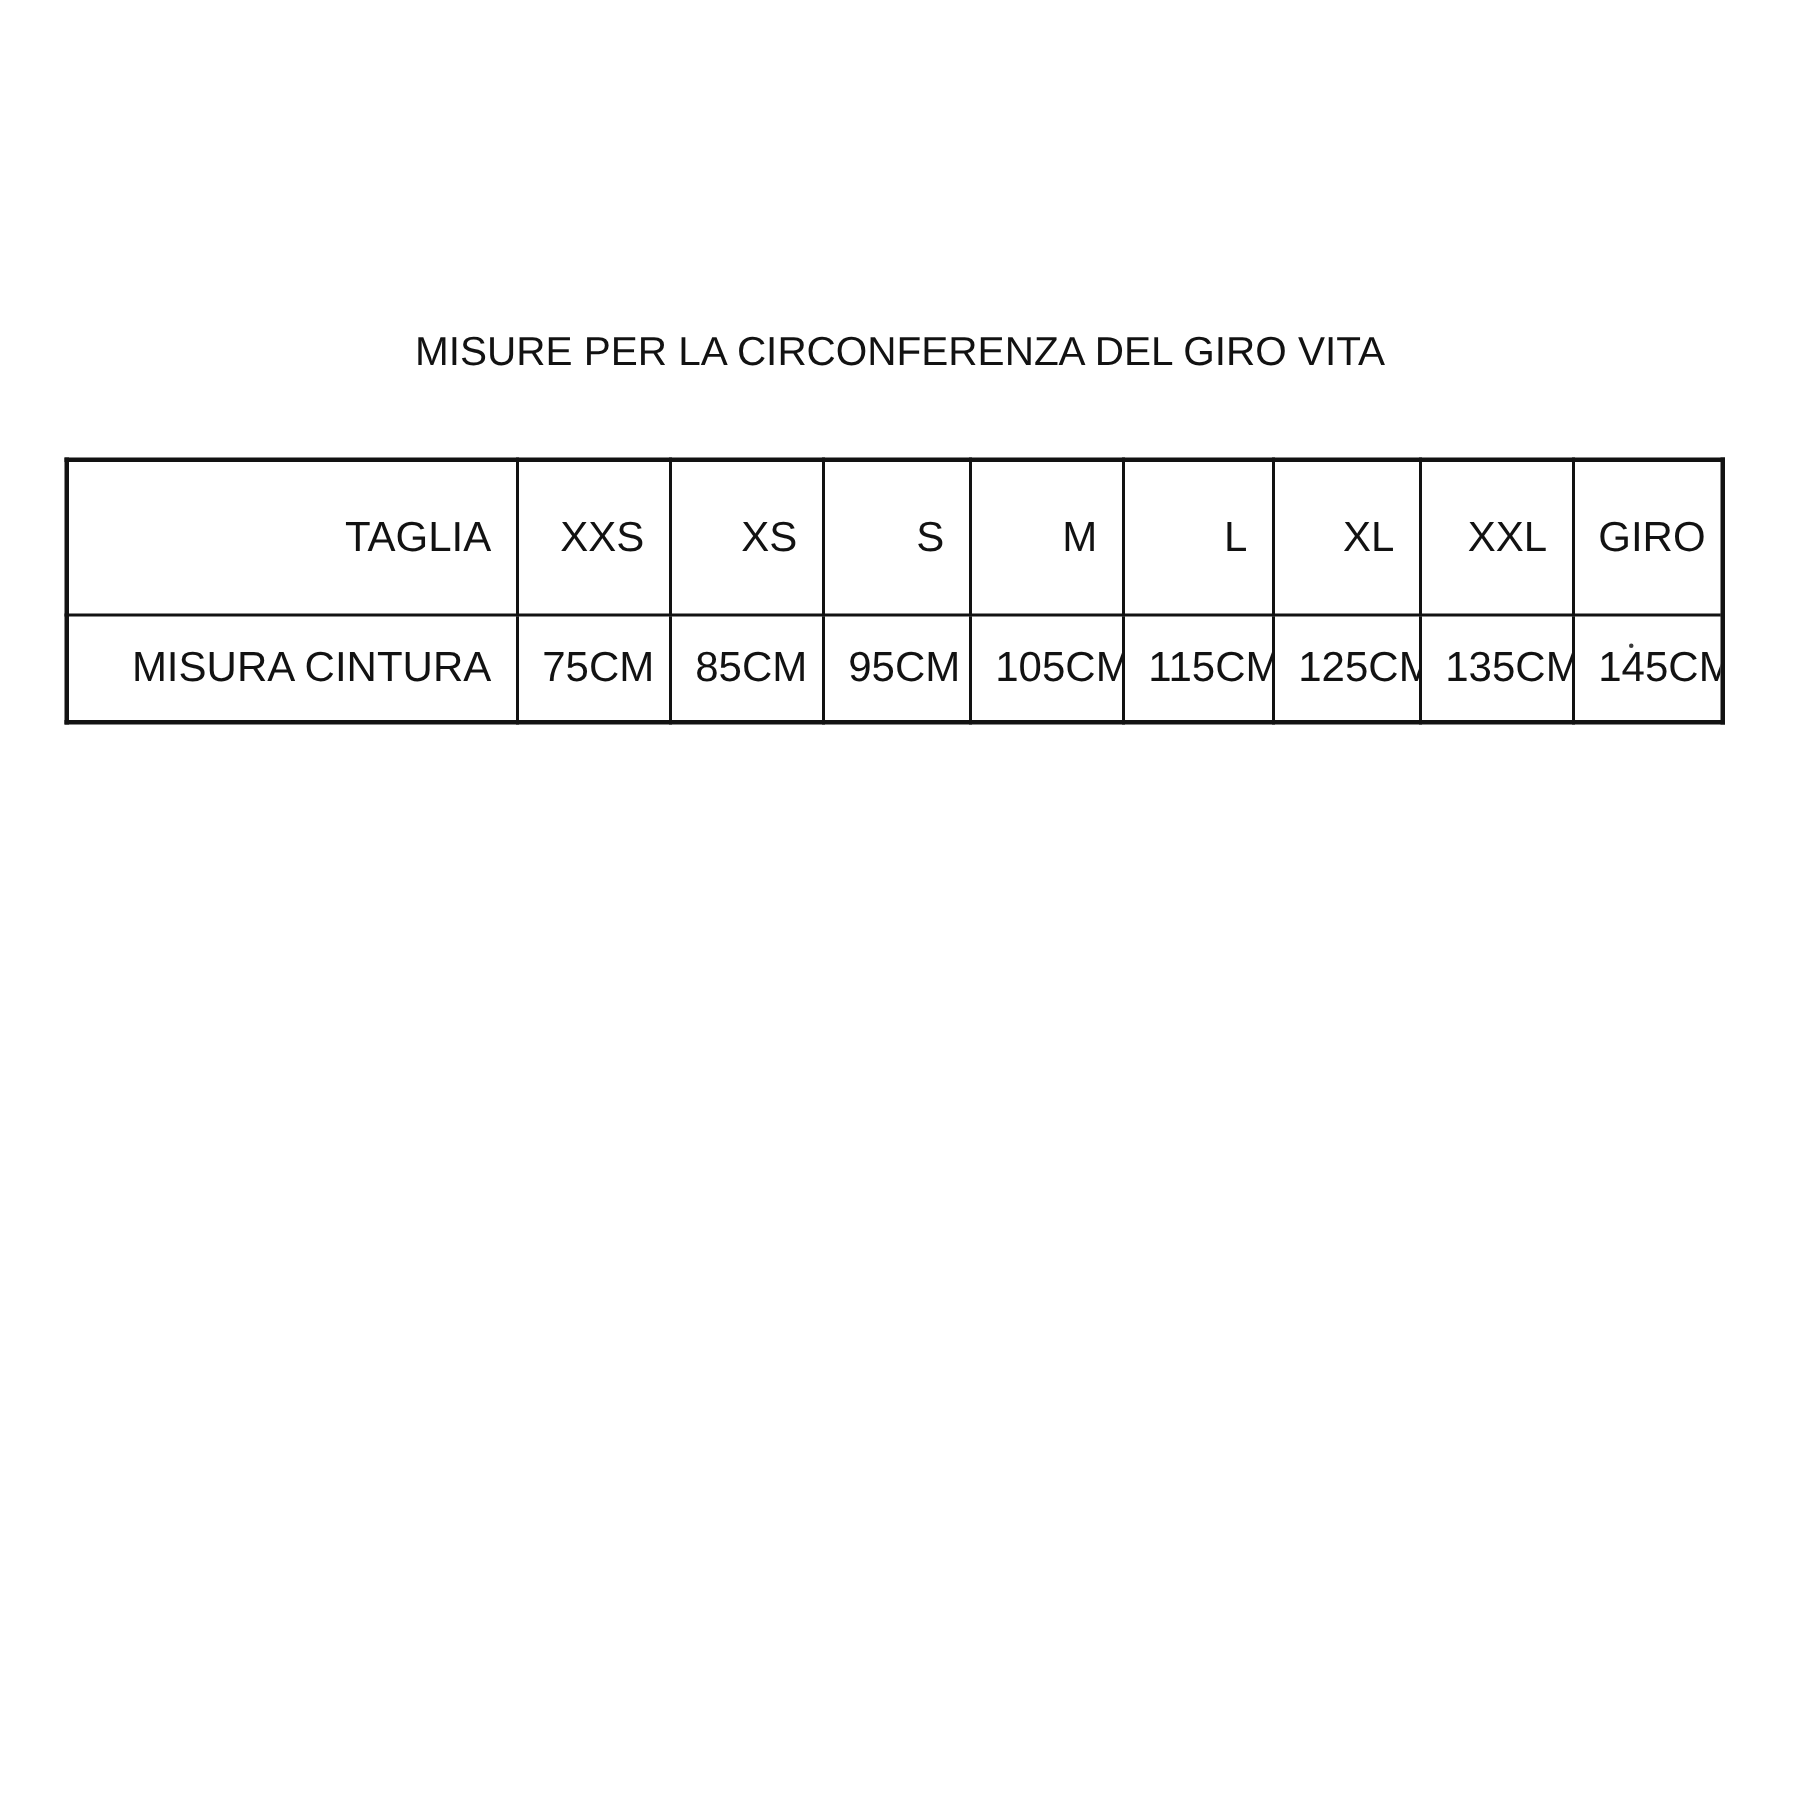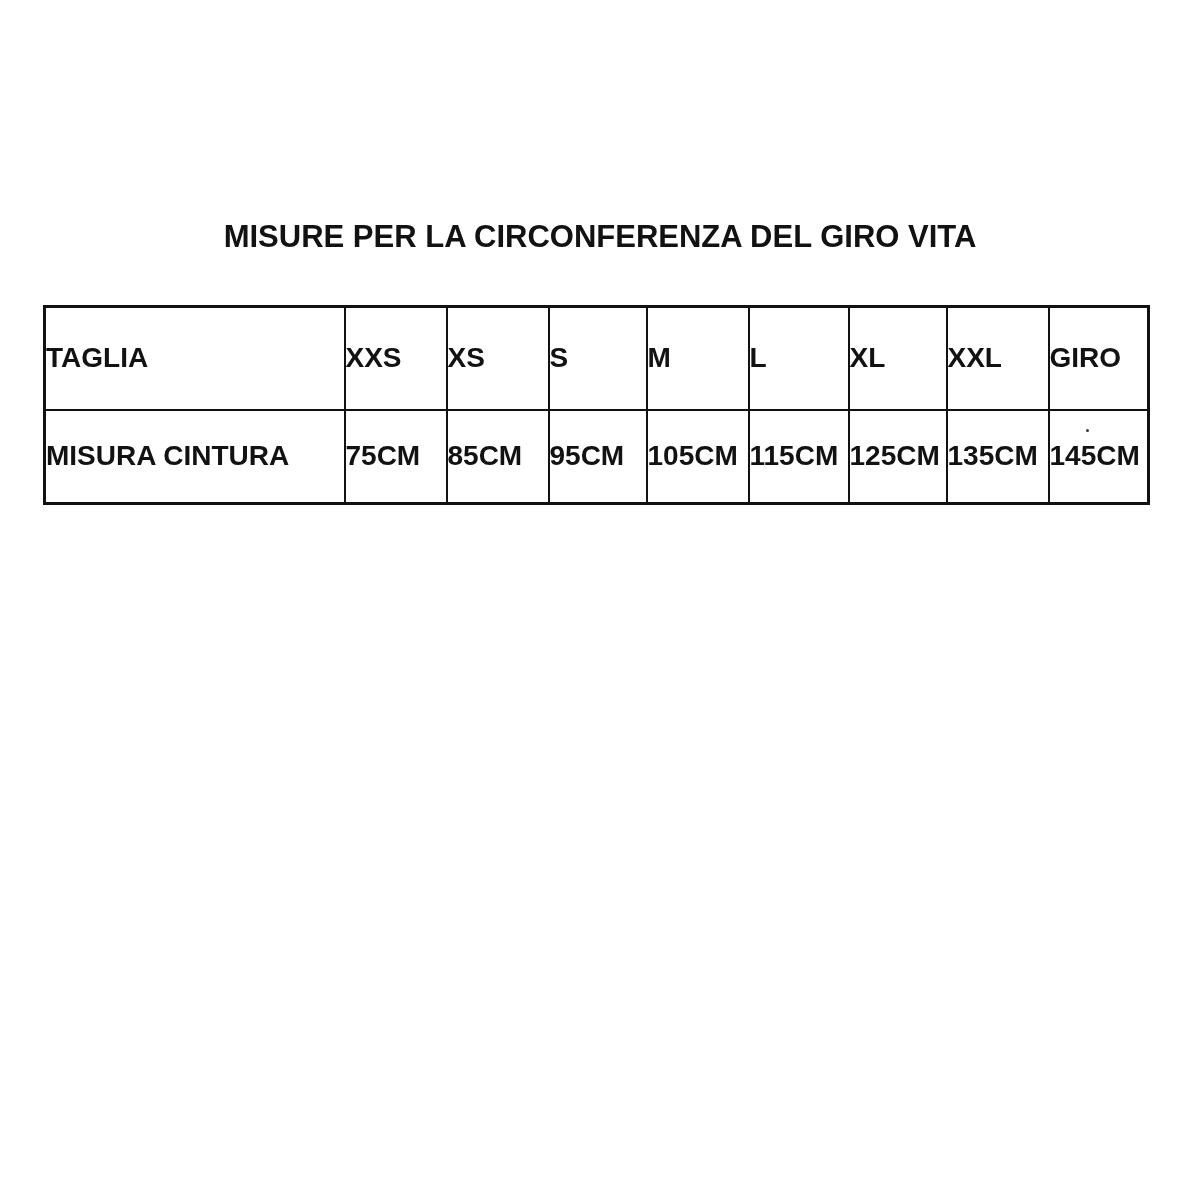--- a/index.html
+++ b/index.html
@@ -15,49 +15,49 @@
     font-family: "Liberation Sans", sans-serif;
     color: #121212;
     overflow: hidden;
   }
   .page-title {
     position: absolute;
     top: 219px;
     left: 0;
     width: 1200px;
     text-align: center;
-    font-size: 31px;
-    font-weight: bold;
+    font-size: 27px;
+    font-weight: normal;
     letter-spacing: 0px;
     color: #121212;
     white-space: nowrap;
   }
   table.size-chart {
     position: absolute;
     left: 43px;
     top: 305px;
     width: 1104px;
     border-collapse: collapse;
     table-layout: fixed;
     border: 3px solid #121212;
   }
   table.size-chart td {
     border: 2px solid #121212;
-    text-align: left;
+    text-align: right;
     vertical-align: middle;
     font-size: 28px;
-    font-weight: bold;
+    font-weight: normal;
     color: #121212;
-    padding: 0;
+    padding: 16px;
     overflow: hidden;
     white-space: nowrap;
   }
   tr.row-header  { height: 103px; }
   tr.row-circ    { height: 100px; }
-  tr.row-cintura { height: 94px; }
+  tr.row-cintura { height: 72px; }
   .dot-artifact {
     position: absolute;
     left: 1086px;
     top: 429px;
     width: 3px;
     height: 3px;
     border-radius: 50%;
     background: #3a3a3a;
   }
 </style>

